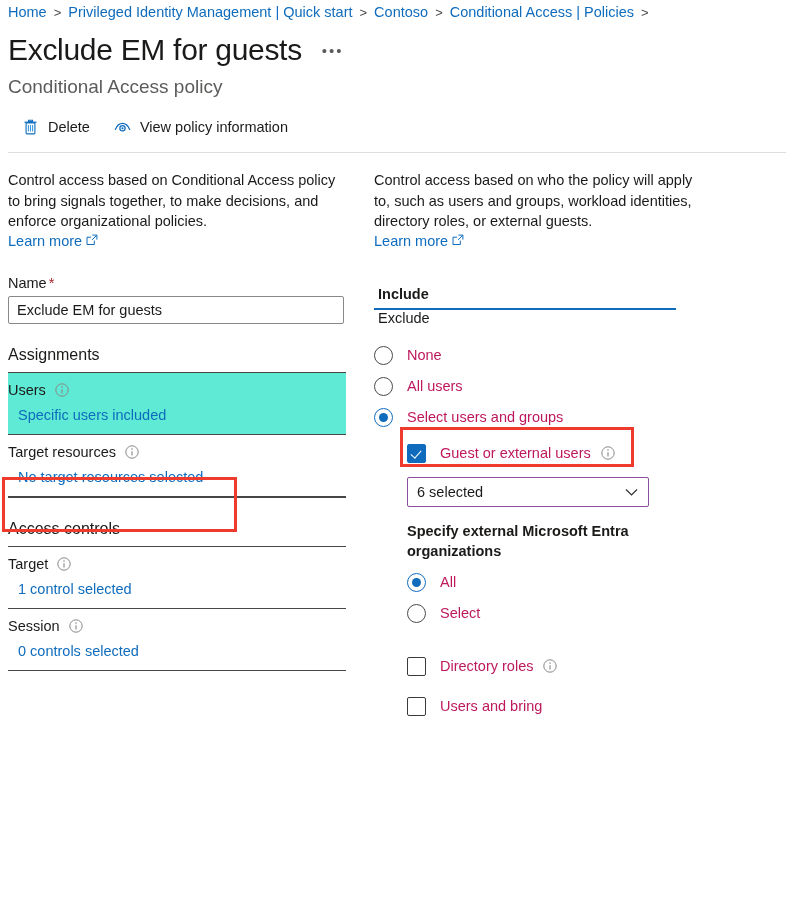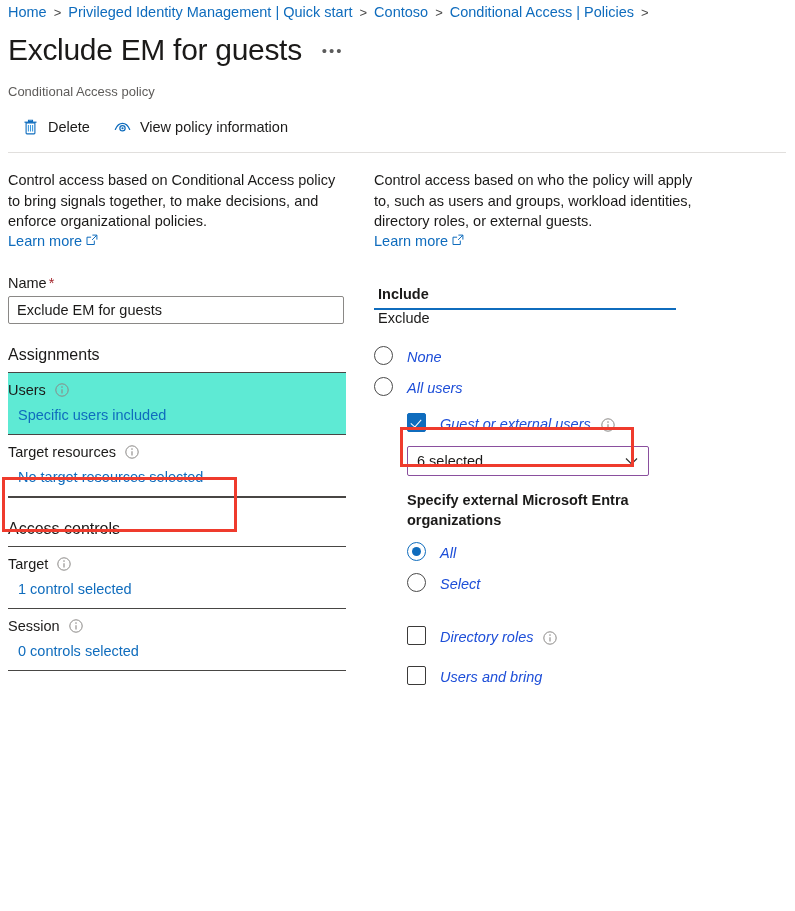--- a/index.html
+++ b/index.html
@@ -56,22 +56,22 @@
     font-size: 15px;
     color: #5c5c5c;
     letter-spacing: 2px;
     cursor: pointer;
     position: relative;
     top: -4px;
   }
   .subtitle {
     position: absolute;
     left: 8px;
-    top: 84px;
-    font-size: 13px;
+    top: 76px;
+    font-size: 19px;
     color: #5e5c5a;
   }
 
   
   .cmdbar {
     position: absolute;
     left: 14px;
     top: 110px;
     display: flex;
     align-items: center;
@@ -222,26 +222,25 @@
     content: "";
     position: absolute;
     left: 0; right: 0; bottom: 0;
     height: 2px;
     background: #0f6cbd;
   }
 
   
   .opt-row {
     display: flex;
-    align-items: flex-end;
+    align-items: center;
     margin-top: 12px;
     font-size: 14.5px;
-    color: #1d4ed8;
-    cursor: pointer;
-    font-style: italic;
+    color: #be185d;
+    cursor: pointer;
   }
   .radio {
     width: 19px; height: 19px;
     border-radius: 50%;
     border: 1px solid #4a4a4a;
     box-sizing: border-box;
     margin-right: 14px;
     flex: 0 0 auto;
     background: #fff;
     position: relative;
@@ -477,20 +476,24 @@
   </div>
 
   <div class="opt-row">
     <span class="radio"></span>
     <span>None</span>
   </div>
   <div class="opt-row">
     <span class="radio"></span>
     <span>All users</span>
   </div>
+  <div class="opt-row">
+    <span class="radio checked"></span>
+    <span>Select users and groups</span>
+  </div>
 
   <div class="opt-row indent1" style="margin-top:17px;">
     <span class="checkbox checked"></span>
     <span>Guest or external users</span>
     <span class="info-icon" style="margin-left:10px;">
       <svg width="14" height="14" viewBox="0 0 14 14">
         <circle cx="7" cy="7" r="6.2" fill="none" stroke="#8a8886" stroke-width="1"></circle>
         <circle cx="7" cy="4.1" r="0.78" fill="#8a8886"></circle>
         <path d="M7 6.2v4.3" stroke="#8a8886" stroke-width="1.1"></path>
       </svg>

